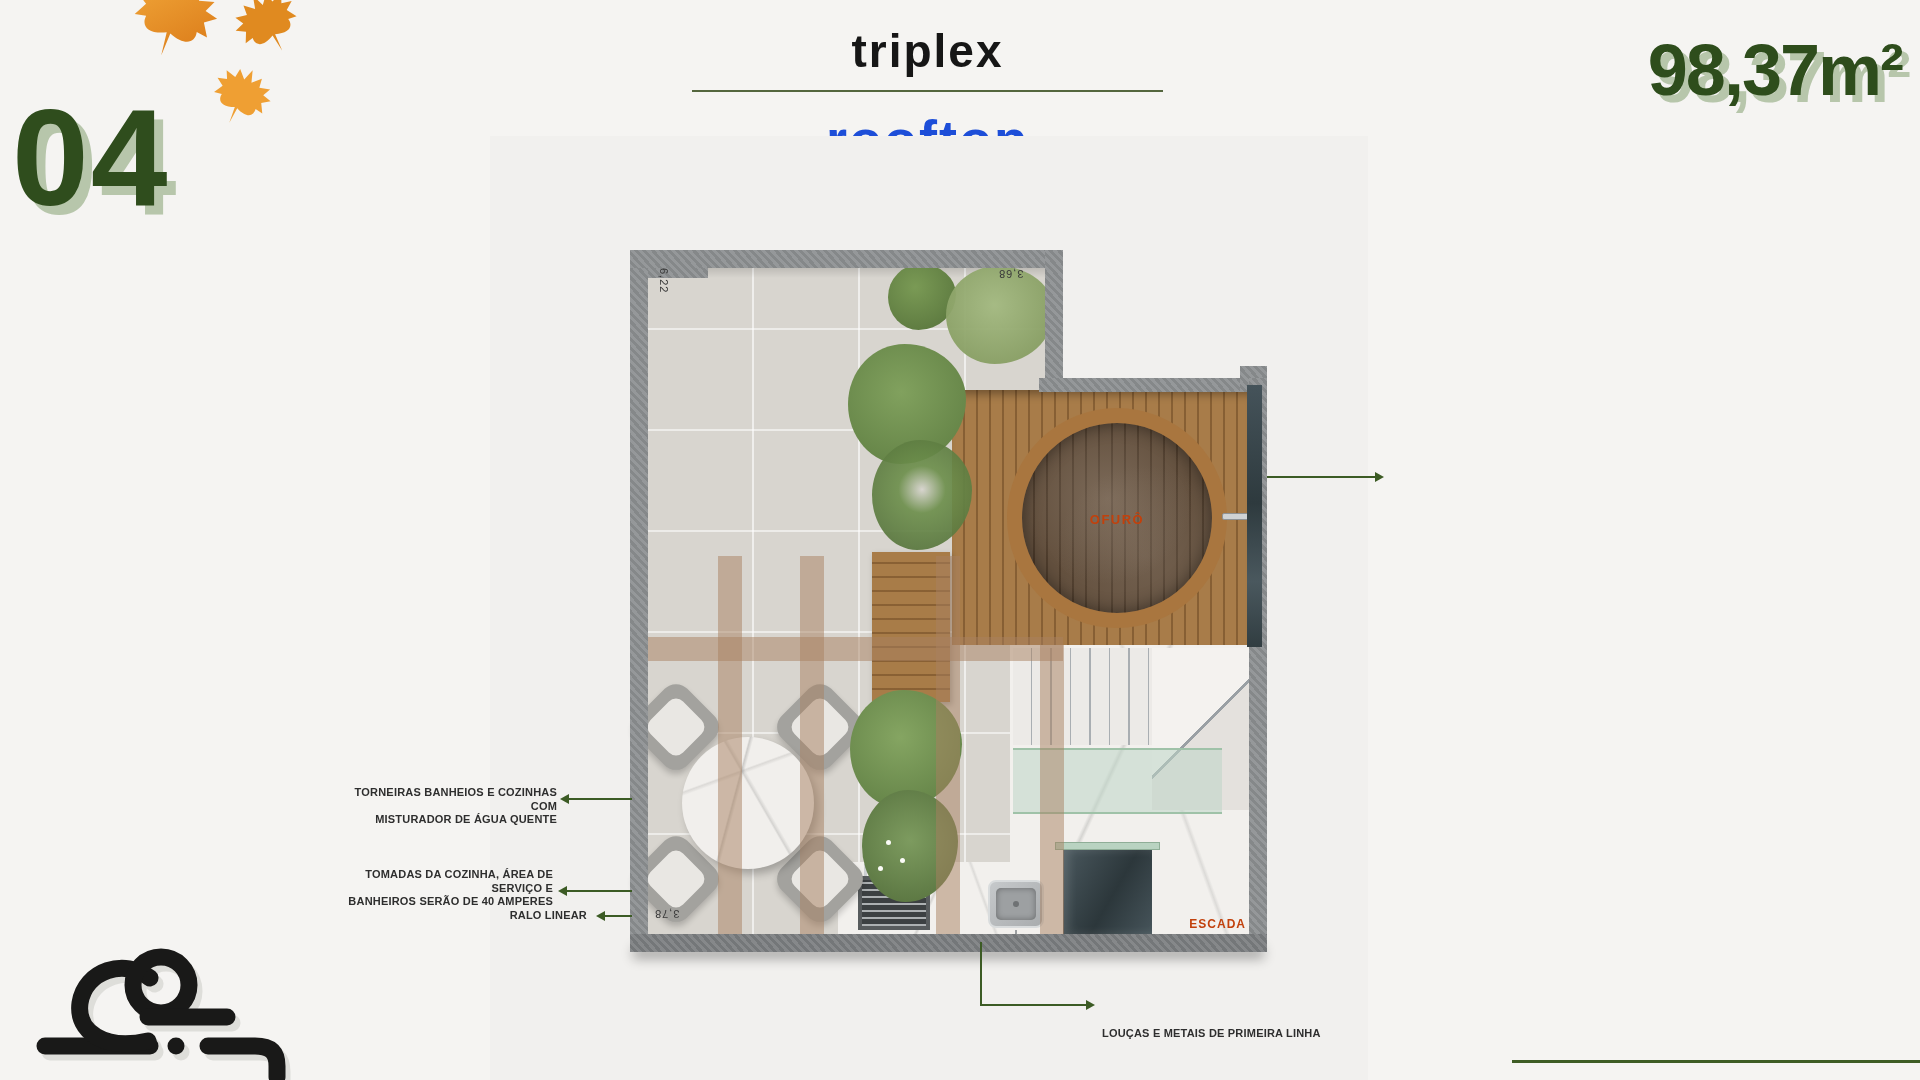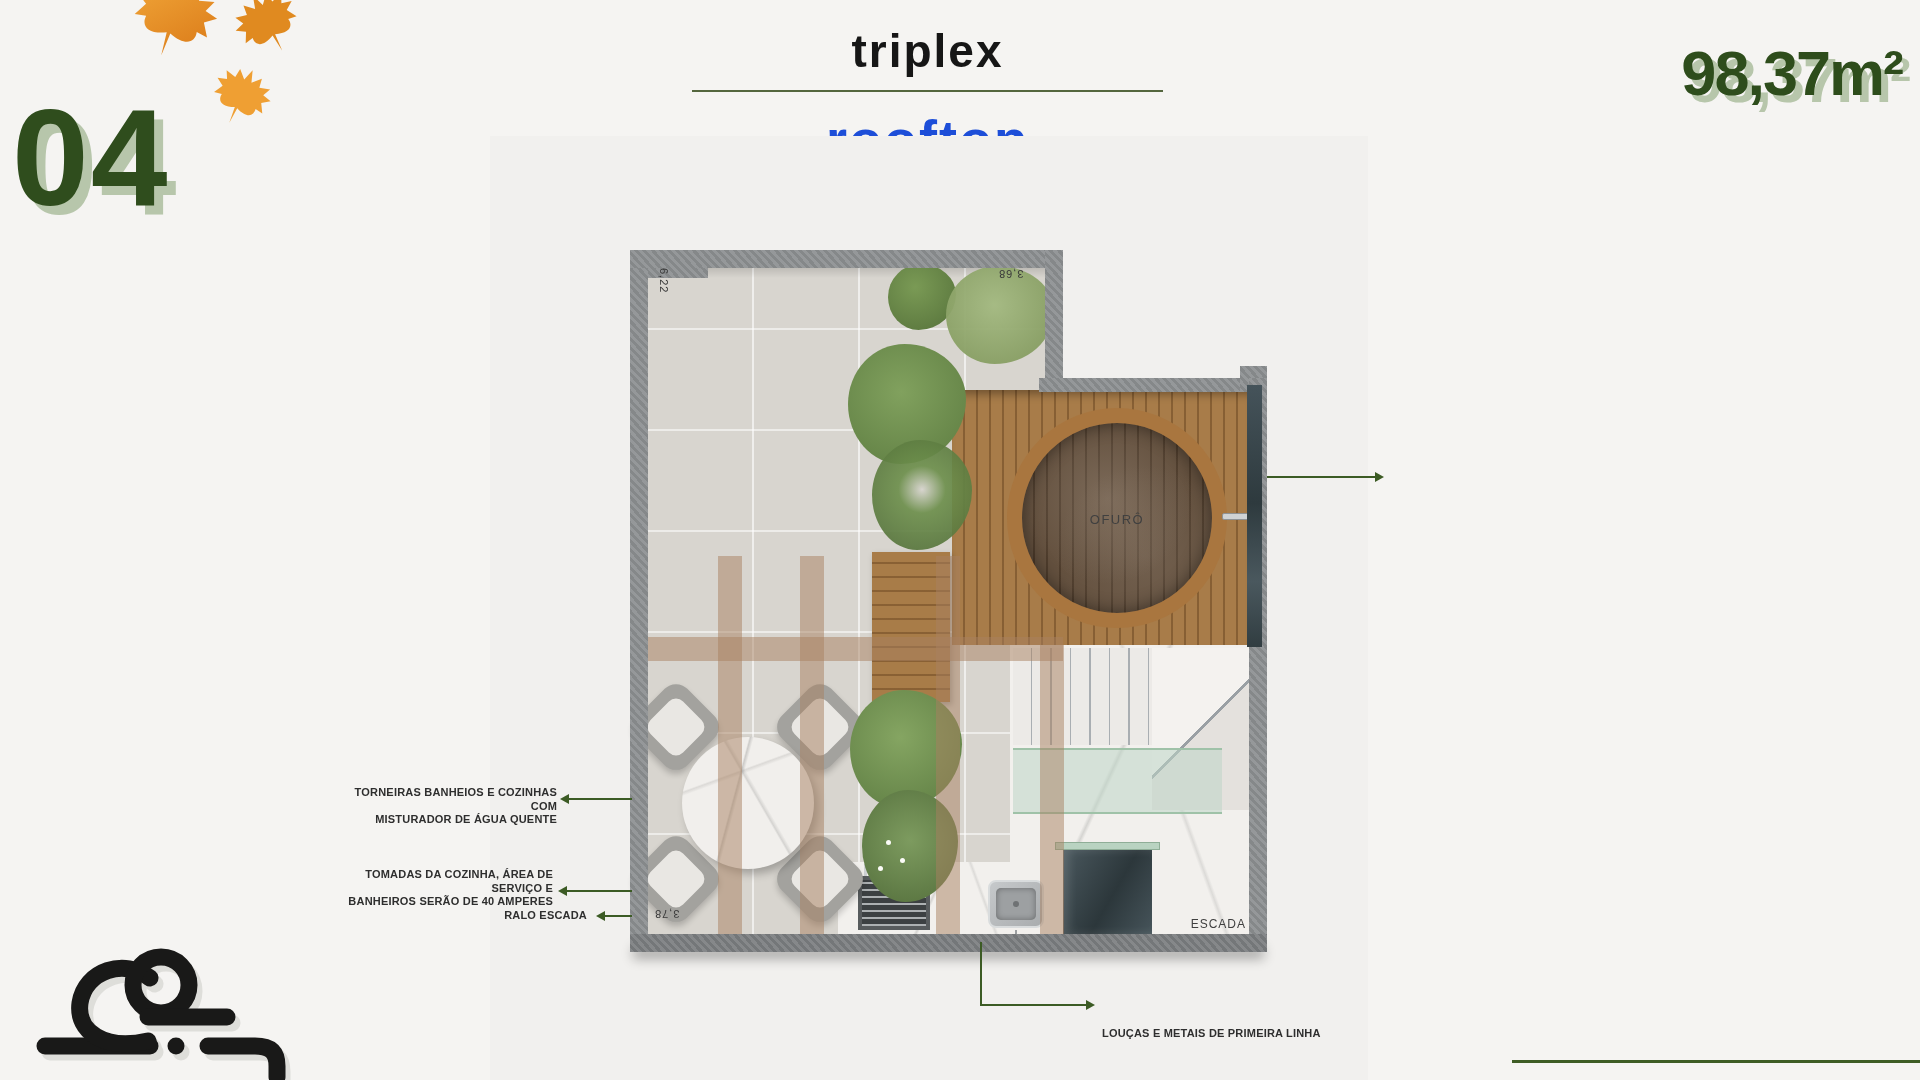--- a/index.html
+++ b/index.html
@@ -10,21 +10,21 @@
   .ni{pointer-events:none;}
 
   
   .unit-label{left:20px;top:14px;font-size:64px;font-weight:700;color:#141414;letter-spacing:2px;}
   .unit-number{left:12px;top:88px;font-size:138px;font-weight:800;color:#2f4d1d;
                text-shadow:9px 9px 0 #b7c6ab;letter-spacing:2px;line-height:1;}
   .title-wrap{left:692px;top:0;width:471px;text-align:center;}
   .title-main{margin-top:24px;font-size:46px;font-weight:600;color:#161616;letter-spacing:2px;}
   .title-rule{display:block;height:2px;background:#54663e;margin-top:12px;}
   .title-sub{margin-top:16px;font-size:54px;font-weight:600;color:#1d4ed8;letter-spacing:2px;}
-  .area-value{right:18px;top:42px;font-size:63px;font-weight:800;color:#2e4d1c;
+  .area-value{right:18px;top:34px;font-size:72px;font-weight:800;color:#2e4d1c;
               text-shadow:7px 7px 0 #b7c6ab;letter-spacing:-2px;line-height:1;margin-left:48px;}
 
   
   .backdrop{left:490px;top:136px;width:878px;height:944px;background:#f1f0ee;}
   .wall{background:#8d9092;
         background-image:repeating-linear-gradient(47deg,rgba(255,255,255,.07) 0 3px,rgba(0,0,0,.06) 3px 6px);}
   .wall-dark{background:#7e8183;
         background-image:repeating-linear-gradient(47deg,rgba(255,255,255,.06) 0 3px,rgba(0,0,0,.08) 3px 6px);}
   .tile{background-color:#d8d5cf;
         background-image:
@@ -44,21 +44,21 @@
   
   .note{font-size:11px;line-height:13.5px;font-weight:700;color:#2e2e2e;letter-spacing:.2px;}
   .note.right{text-align:right;}
   .aline{background:#3c5b24;}
   .arrow-l{width:0;height:0;border-top:5px solid transparent;border-bottom:5px solid transparent;
            border-right:9px solid #3c5b24;}
   .arrow-r{width:0;height:0;border-top:5px solid transparent;border-bottom:5px solid transparent;
            border-left:9px solid #3c5b24;}
 
   .dim{font-size:11px;font-weight:500;color:#3a3a3a;letter-spacing:1px;white-space:nowrap;}
-  .plan-label{font-weight:400;color:#404040;}
+  .plan-label{font-weight:700;color:#c2410c;}
 </style>
 </head>
 <body>
 
 <div id="stage">
 
   <div class="abs unit-number">04</div>
 
   <div class="abs title-wrap">
     <div class="title-main">triplex</div>
@@ -187,21 +187,21 @@
   <div class="abs aline" style="left:566px;top:890px;width:66px;height:2px;"></div>
   <div class="abs arrow-l" style="left:558px;top:886px;"></div>
   <div class="abs note right" style="left:323px;top:868px;width:230px;">
     <div>TOMADAS DA COZINHA, ÁREA DE SERVIÇO E</div>
     <div>BANHEIROS SERÃO DE 40 AMPERES</div>
   </div>
 
   <div class="abs aline" style="left:604px;top:915px;width:28px;height:2px;"></div>
   <div class="abs arrow-l" style="left:596px;top:911px;"></div>
   <div class="abs note right" style="left:457px;top:909px;width:130px;">
-    <div>RALO ESCADA</div>
+    <div>RALO LINEAR</div>
   </div>
 
   <div class="abs aline" style="left:980px;top:942px;width:2px;height:64px;"></div>
   <div class="abs aline" style="left:980px;top:1004px;width:106px;height:2px;"></div>
   <div class="abs arrow-r" style="left:1086px;top:1000px;"></div>
   <div class="abs note" style="left:1102px;top:999px;width:320px;margin-top:28px;">
     <div>LOUÇAS E METAIS DE PRIMEIRA LINHA</div>
   </div>
 
   <svg class="abs" style="left:30px;top:935px;width:270px;height:150px;overflow:visible;filter:drop-shadow(5px 6px 0 rgba(120,120,110,.18));" viewBox="0 0 270 150">

